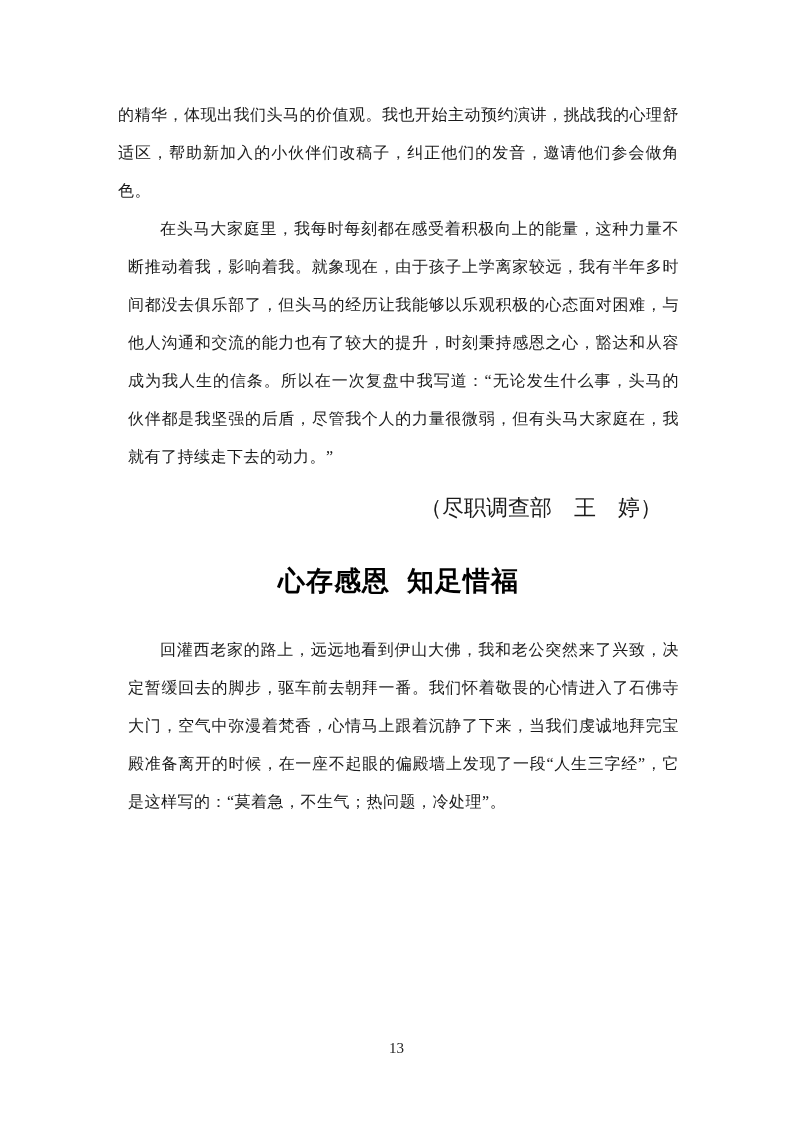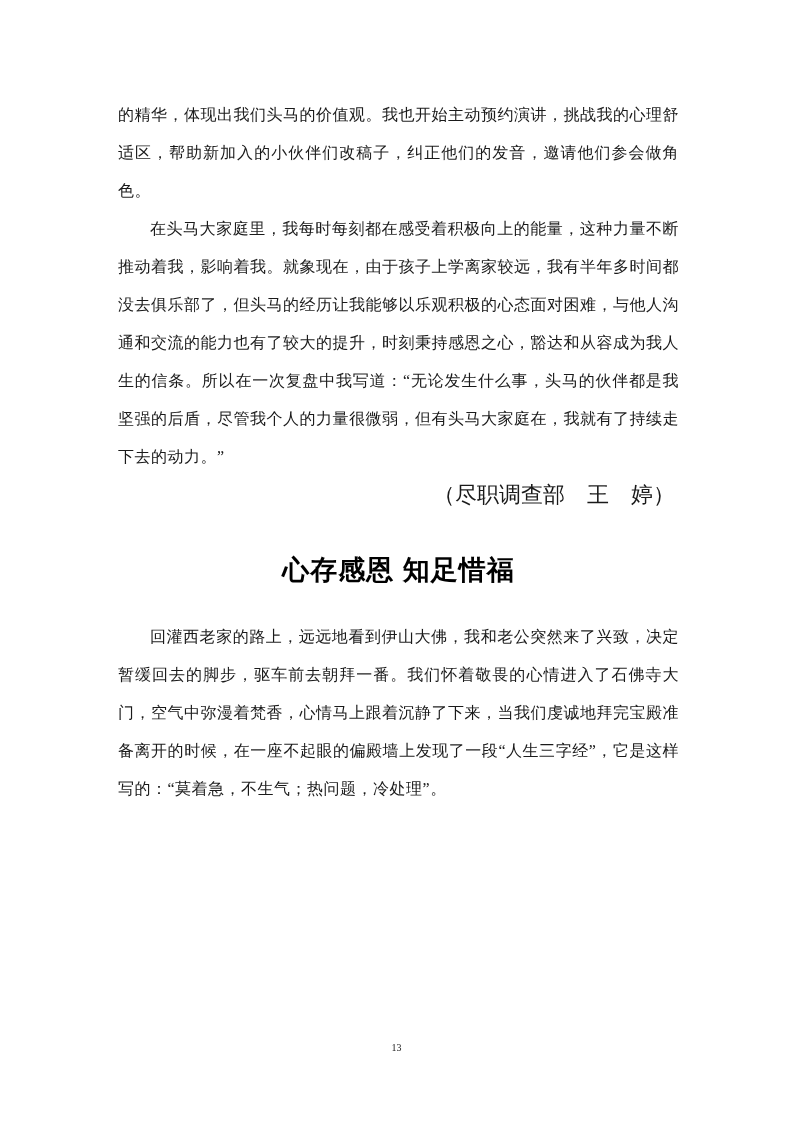--- a/index.html
+++ b/index.html
@@ -24,45 +24,46 @@
   }
   .para {
     margin: 0;
     font-size: 16px;
     line-height: 38px;
     text-align: justify;
     letter-spacing: 0.5px;
   }
   .para.indent {
     text-indent: 2em;
+    margin-left: 10px;
   }
   .byline {
-    margin: 0;
+    margin: 13px;
     font-size: 22px;
     line-height: 38px;
     text-align: right;
     padding-right: 4px;
   }
   .article-title {
     margin: 36px 0 28px 0;
-    font-family: Liberation Sans, sans-serif;
+    font-family: Liberation Mono, monospace;
     font-weight: bold;
     font-size: 27px;
     line-height: 40px;
     text-align: center;
     color: #000000;
     letter-spacing: 1px;
   }
   .page-number {
     position: absolute;
     left: 0;
     top: 1038px;
     width: 100%;
     text-align: center;
-    font-size: 10px;
+    font-size: 15px;
     line-height: 20px;
     color: #222222;
   }
 </style>
 </head>
 <body>
 
 <div class="page">
   <div class="content">
 

